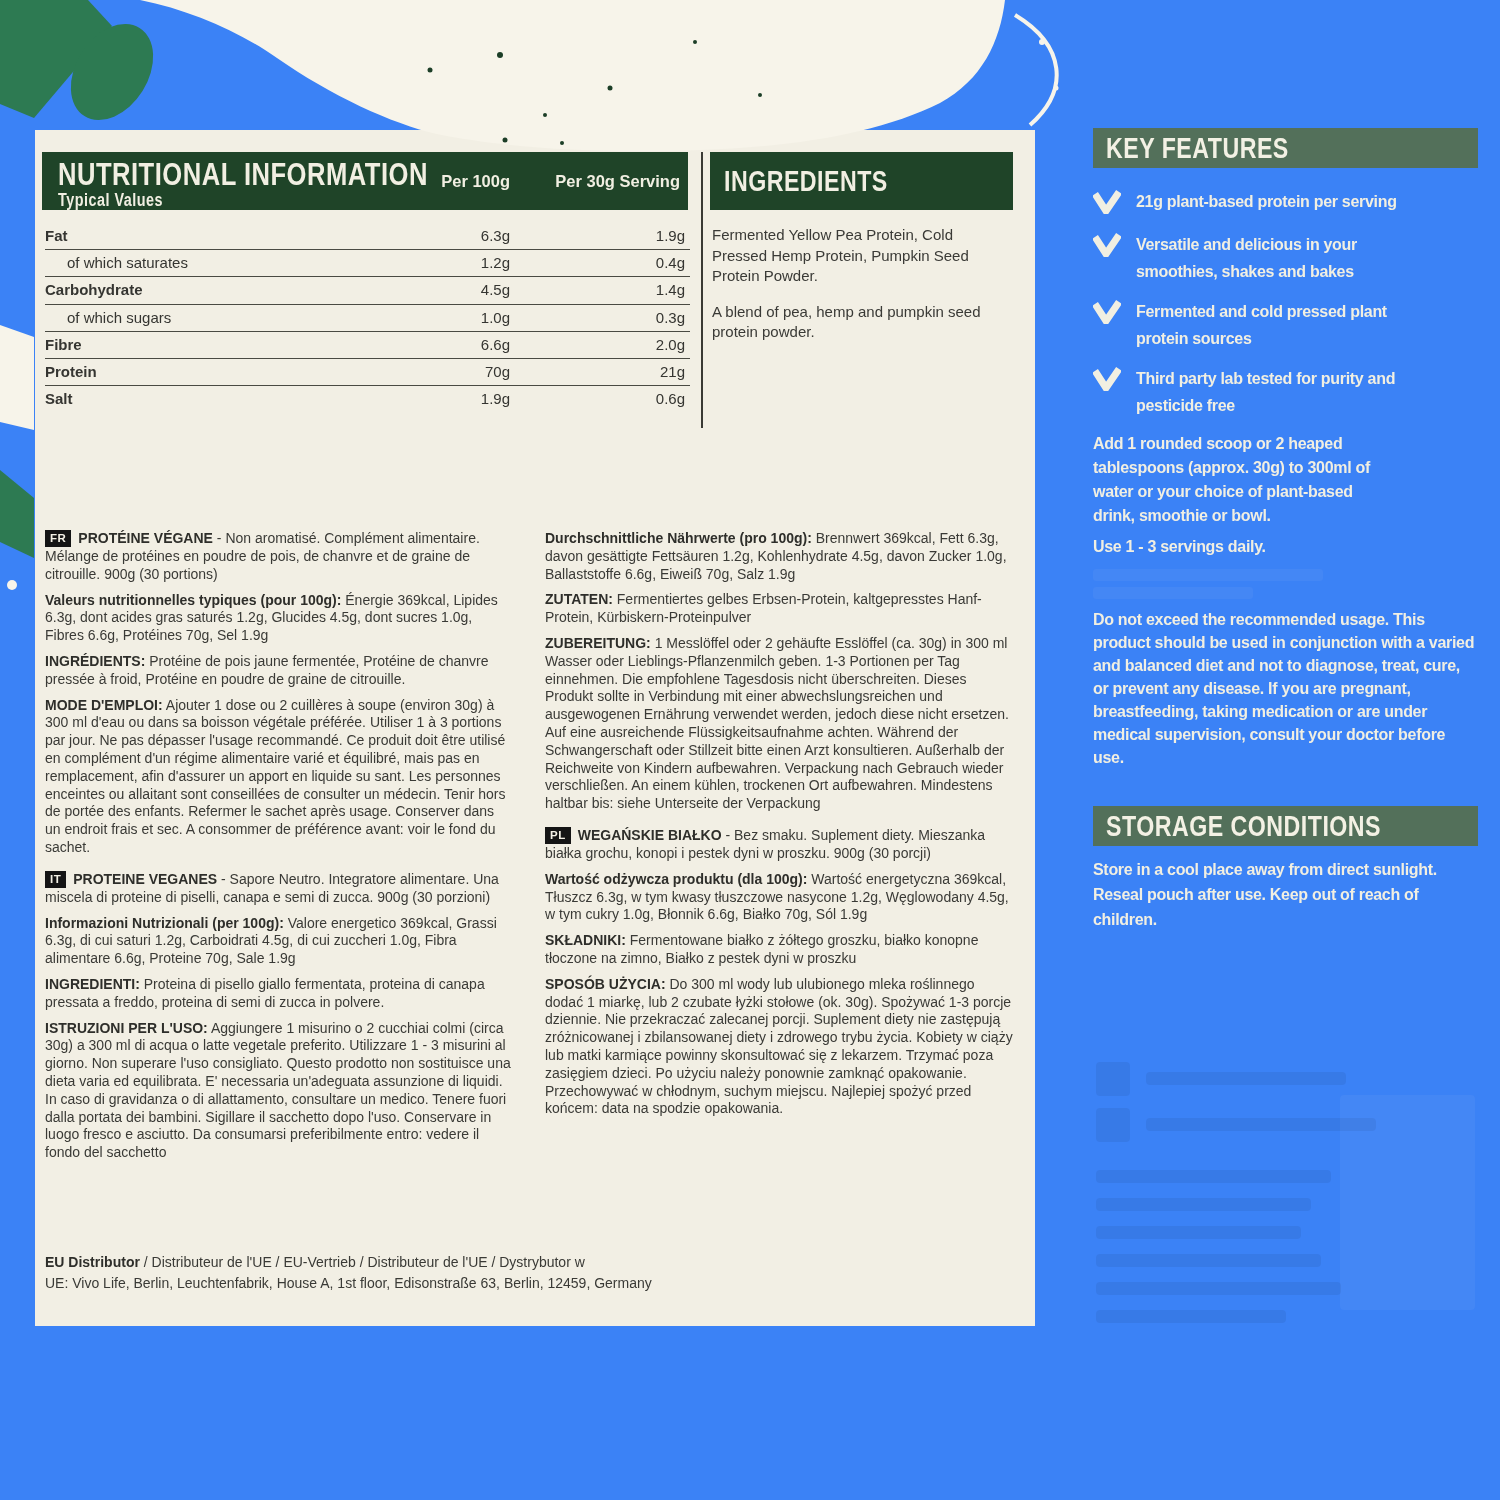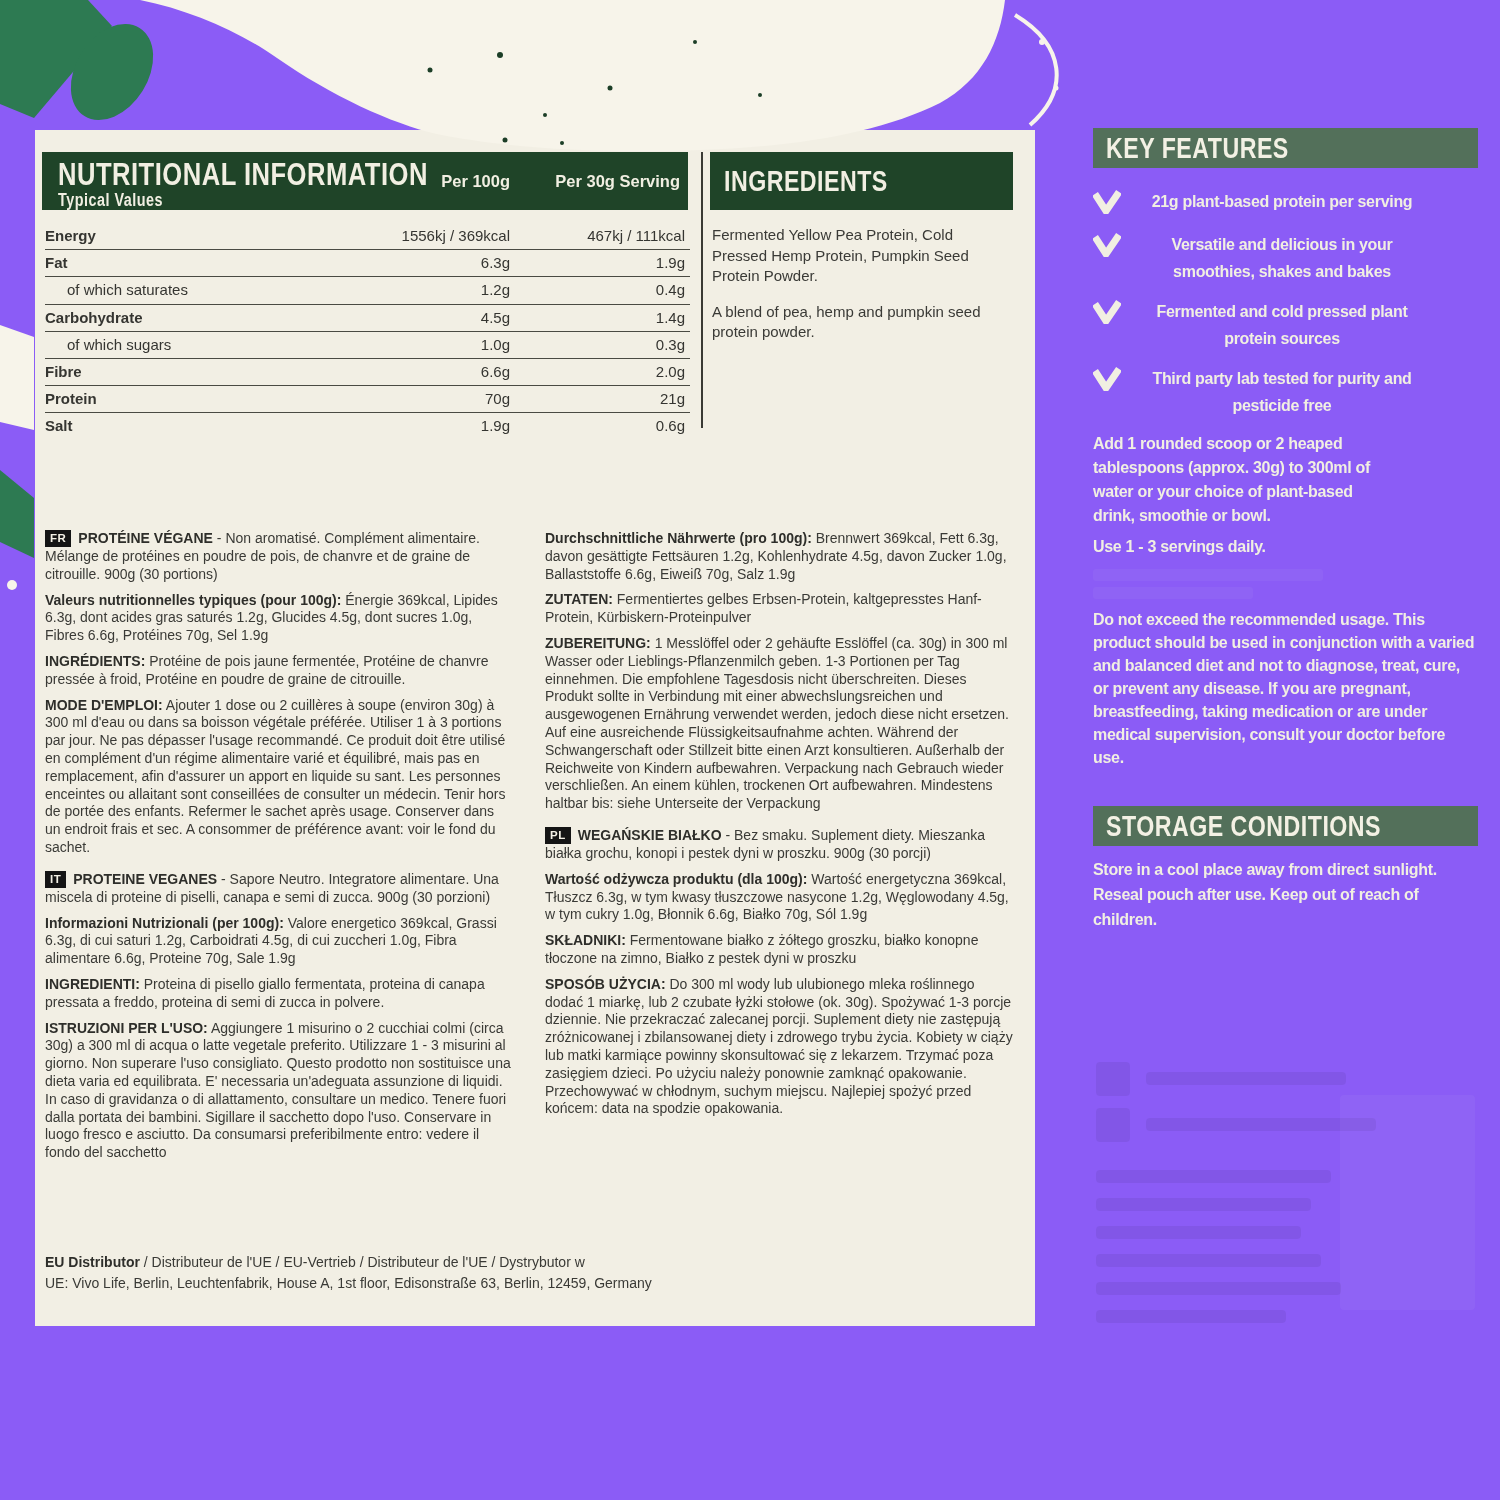--- a/index.html
+++ b/index.html
@@ -1,17 +1,17 @@
 <!DOCTYPE html>
 <html><head>
 <meta charset="utf-8">
 <style>
   html,body{margin:0;padding:0;}
   body{font-family:"Liberation Sans",sans-serif;}
-  .page{position:relative;width:1500px;height:1500px;background:#8b5cf6;overflow:hidden;}
+  .page{position:relative;width:1500px;height:1500px;background:#3b82f6;overflow:hidden;}
 
   
   .splash{position:absolute;left:0;top:0;z-index:3;pointer-events:none;}
 
   
   .panel{position:absolute;left:35px;top:130px;width:1000px;height:1196px;background:#f2efe4;z-index:2;}
 
   .cond{display:inline-block;transform:scaleX(0.8);transform-origin:0 55%;font-weight:700;letter-spacing:.6px;white-space:nowrap;}
 
   .nut-header{position:absolute;left:7px;top:22px;width:646px;height:58px;background:#1f4428;color:#f1efe2;}
@@ -50,21 +50,21 @@
   
   .rsection{position:absolute;left:1093px;width:385px;color:#f1efe2;z-index:2;}
   .rbar{height:40px;background:#53705a;display:flex;align-items:center;}
   .rbar .rtitle{font-size:29px;margin-left:13px;color:#f3f1e4;}
   .rtext{font-weight:700;font-size:16px;letter-spacing:-.3px;color:#f1efe2;}
 
   .kf{top:128px;}
   .kf-list{margin-top:20px;}
   .kf-item{display:flex;margin-bottom:13px;}
   .kf-check{flex:0 0 28px;margin-right:15px;padding-top:2px;}
-  .kf-text{line-height:27px;width:292px;text-align:center;}
+  .kf-text{line-height:27px;width:292px;}
 
   .dir{top:420px;}
   .dir-p1{margin:12px 0 0;line-height:24px;width:292px;}
   .dir-p2{margin:7px 0 0;line-height:24px;}
   .ghost-lines{margin-top:10px;}
   .gline{height:12px;border-radius:3px;background:rgba(244,241,230,0.05);margin-bottom:6px;}
   .gl1{width:230px;} .gl2{width:160px;}
   .dir-p3{margin:9px 0 0;line-height:23px;width:385px;}
 
   .stor{top:806px;}
@@ -104,25 +104,20 @@
 
     <div class="nut-header">
       <div class="nut-title"><span class="cond">NUTRITIONAL INFORMATION</span></div>
       <div class="nut-sub"><span class="cond">Typical Values</span></div>
       <span class="colhdr c1">Per 100g</span>
       <span class="colhdr c2">Per 30g Serving</span>
     </div>
 
     <div class="nut-table">
       <div class="nrow">
-        <span class="lab">Energy</span>
-        <span class="v1">1556kj / 369kcal</span>
-        <span class="v2">467kj / 111kcal</span>
-      </div>
-      <div class="nrow">
         <span class="lab">Fat</span>
         <span class="v1">6.3g</span>
         <span class="v2">1.9g</span>
       </div>
       <div class="nrow sub">
         <span class="lab">of which saturates</span>
         <span class="v1">1.2g</span>
         <span class="v2">0.4g</span>
       </div>
       <div class="nrow">

